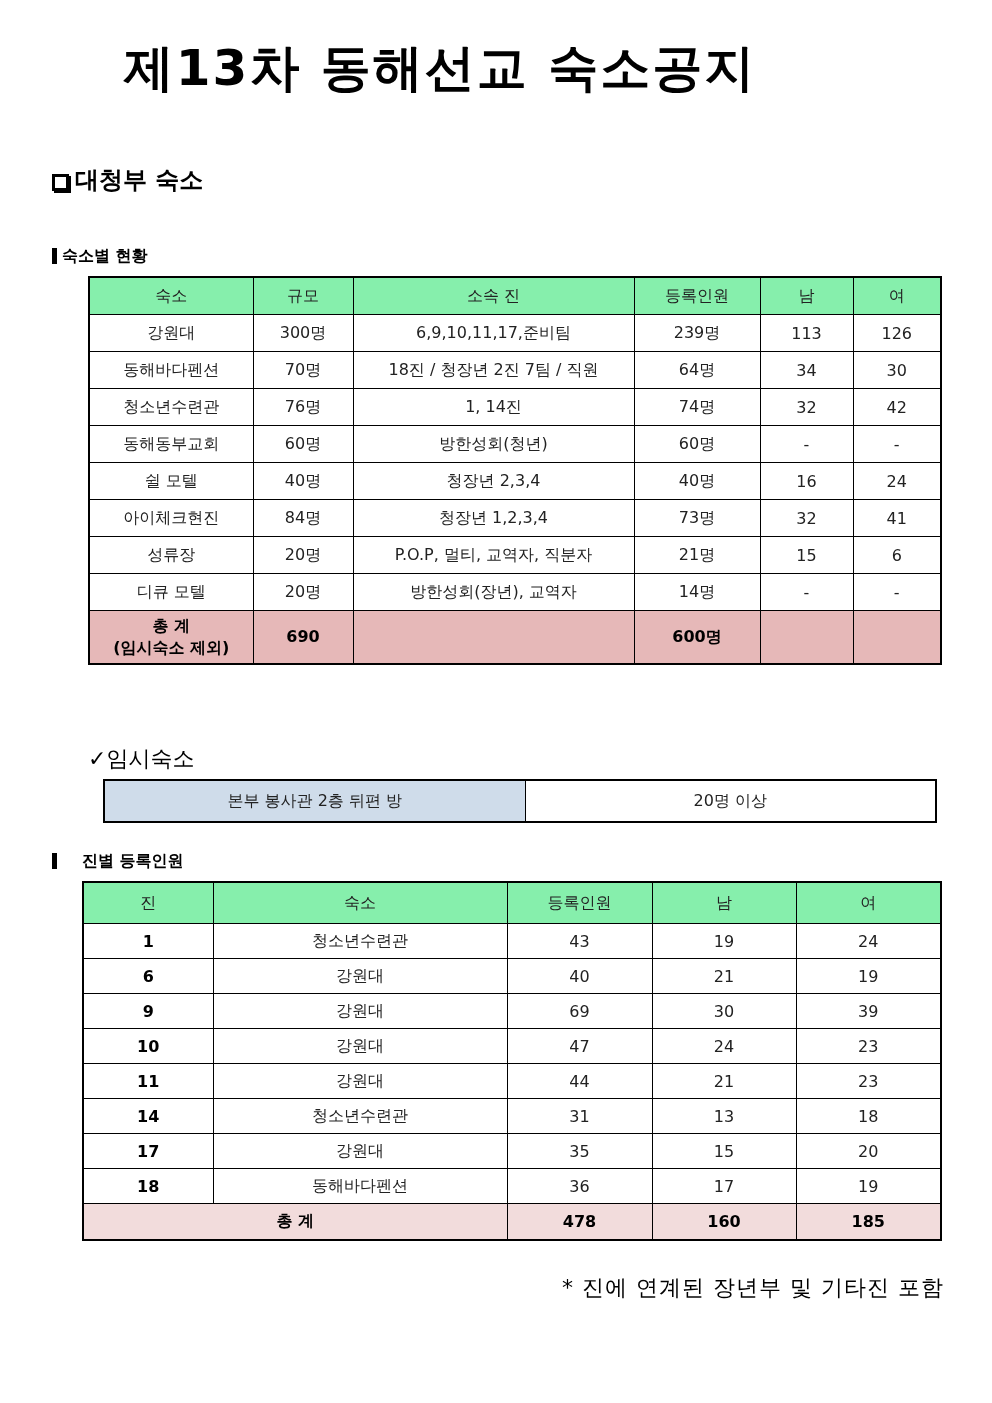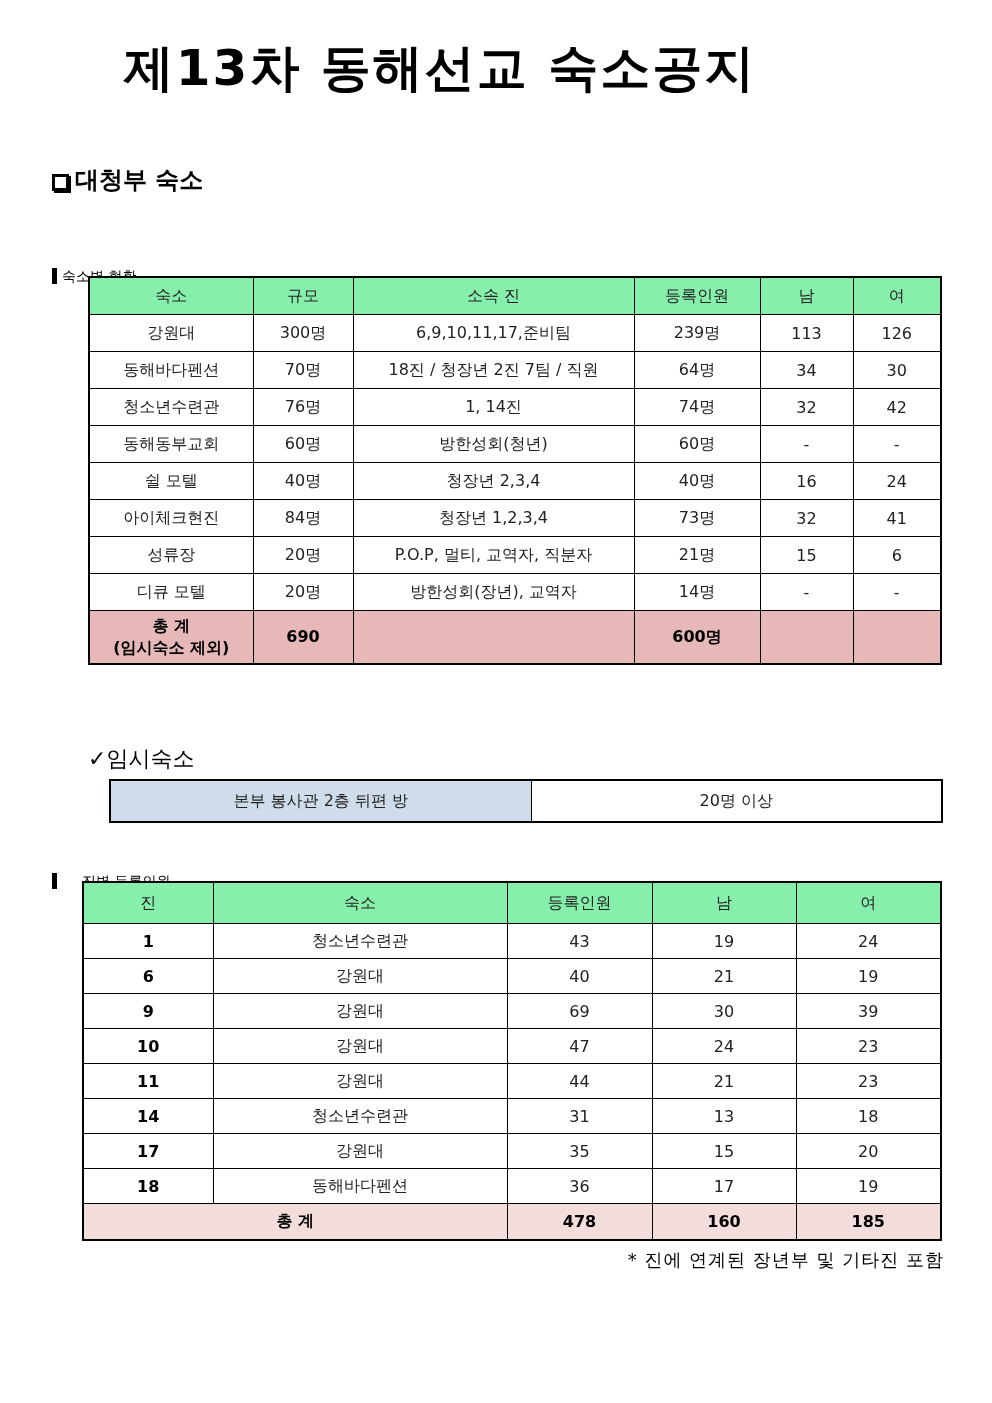--- a/index.html
+++ b/index.html
@@ -14,46 +14,46 @@
   .section-h {
     position: absolute; left: 52px; top: 160px; font-size: 24px; font-weight: bold;
     line-height: 40px; display: flex; align-items: center;
   }
   .section-h .box {
     display: inline-block; width: 17px; height: 17px; border: 3px solid #000;
     box-sizing: border-box; margin-right: 6px; position: relative; top: 2px;
     box-shadow: 2px 2px 0 #000;
   }
   .sub-h {
-    position: absolute; font-size: 14px; font-weight: normal; line-height: 24px;
-    display: flex; align-items: center; margin-top: 20px;
+    position: absolute; font-size: 16px; font-weight: bold; line-height: 24px;
+    display: flex; align-items: center;
   }
   .sub-h .bar { display: inline-block; width: 5px; height: 16px; background: #000; margin-right: 5px; }
   table { border-collapse: collapse; position: absolute; table-layout: fixed; }
   td, th {
     border: 1px solid #000; text-align: center; font-weight: normal;
     font-size: 16px; padding: 0; color: #222;
   }
   th { background: #86efac; text-align: center; }
   .t1 { left: 88px; top: 276px; width: 852px; border: 2px solid #000; }
   .t1 td, .t1 th { height: 36px; }
   .t1 .total td { background: #e6b8b8; font-weight: bold; color: #000; height: 52px; line-height: 22px; }
   .tmp-label {
     position: absolute; left: 88px; top: 746px; font-size: 22px; line-height: 26px;
   }
-  .t2 { left: 109px; top: 779px; width: 832px; border: 2px solid #000; }
+  .t2 { left: 103px; top: 779px; width: 832px; border: 2px solid #000; }
   .t2 td { height: 40px; }
   .t2 td.shade { background: #cfdcea; }
   .t3 { left: 82px; top: 881px; width: 858px; border: 2px solid #000; }
   .t3 th { height: 40px; }
   .t3 td { height: 34px; }
   .t3 td.num { font-weight: bold; color: #000; }
   .t3 .total td { background: #f2dcdc; font-weight: bold; color: #000; height: 35px; }
   .note {
-    position: absolute; right: 48px; top: 1248px; font-size: 18px; line-height: 24px; letter-spacing: 1px;
+    position: absolute; right: 48px; top: 1276px; font-size: 22px; line-height: 24px; letter-spacing: 1px;
   }
 </style>
 </head>
 <body>
 
 <div class="title">제13차 동해선교 숙소공지</div>
 
 <div class="section-h">
   <span class="box"></span>
   <span>대청부 숙소</span>

